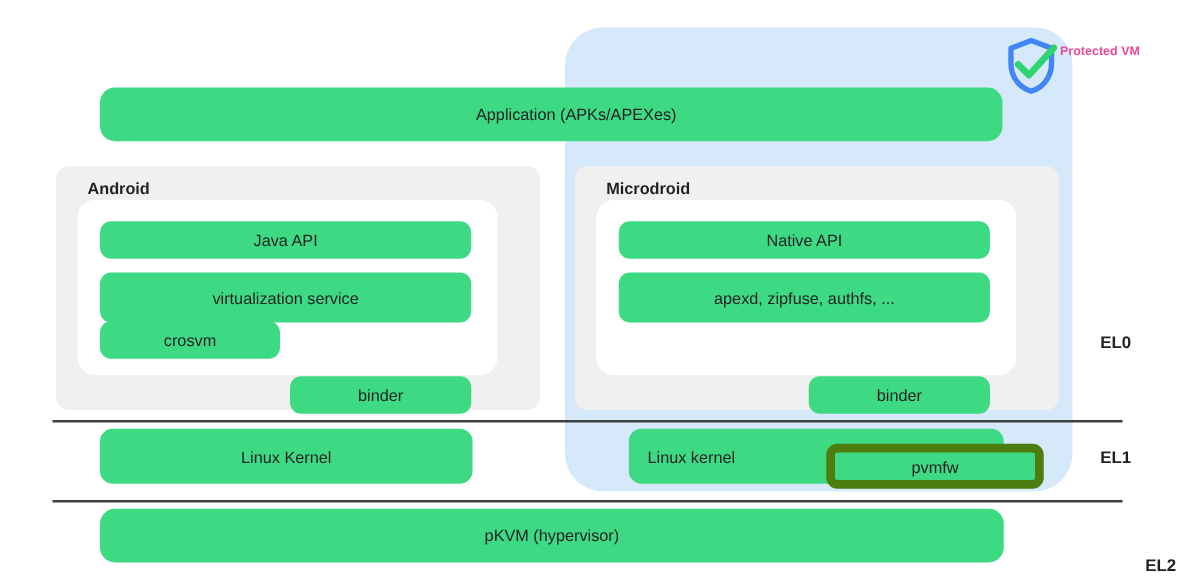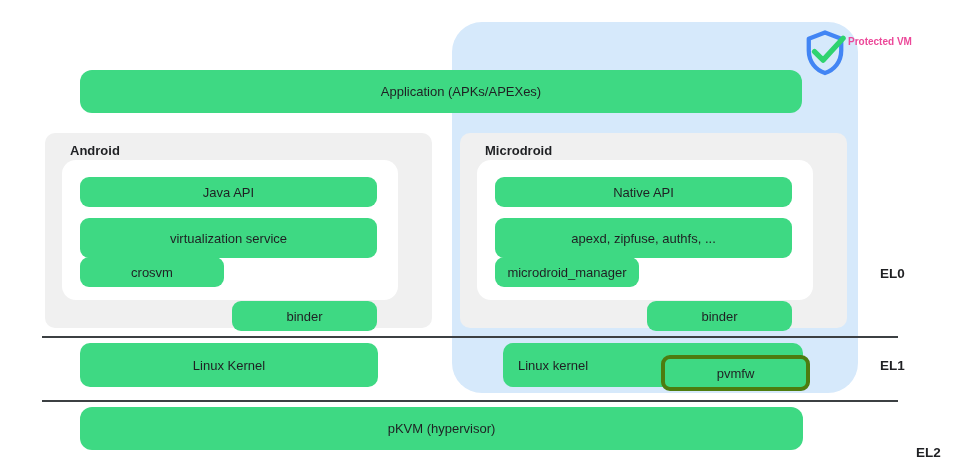--- a/index.html
+++ b/index.html
@@ -91,22 +91,22 @@
   .el-2 { top: 445px; margin-left: 36px; }
 
   
   .host-kernel-bar { left: 80px; top: 343px; width: 298px; height: 44px; }
   .guest-kernel-bar {
     left: 503px; top: 343px; width: 300px; height: 44px;
     justify-content: flex-start;
     padding-left: 15px;
   }
   .pvmfw-bar {
-    left: 661px; top: 355px; width: 149px; height: 36px;
-    border: 4px solid #4d7c0f;
+    left: 661px; top: 355px; width: 174px; height: 36px;
+    border: 7px solid #4d7c0f;
     border-radius: 9px;
     z-index: 3;
   }
 
   
   .pkvm-bar { left: 80px; top: 407px; width: 723px; height: 43px; border-radius: 12px; }
 
   
   .shield-icon { left: 804px; top: 29px; width: 42px; height: 47px; z-index: 2; }
   .pvm-label {
@@ -141,21 +141,20 @@
       <div class="gbar bar-half-l">crosvm</div>
       <div class="gbar bar-half-r">binder</div>
     </div>
   </div>
 
   <div class="abs section-box microdroid-box">
     <div class="section-title">Microdroid</div>
     <div class="inner-panel">
       <div class="gbar bar-full-1">Native API</div>
       <div class="gbar bar-full-2">apexd, zipfuse, authfs, ...</div>
-      <div class="gbar bar-half-l">microdroid_manager</div>
       <div class="gbar bar-half-r">binder</div>
     </div>
   </div>
 
   <div class="abs el-label el-0">EL0</div>
 
   <div class="abs divider divider-1"></div>
 
   <div class="abs gbar host-kernel-bar">Linux Kernel</div>
   <div class="abs gbar guest-kernel-bar">Linux kernel</div>

